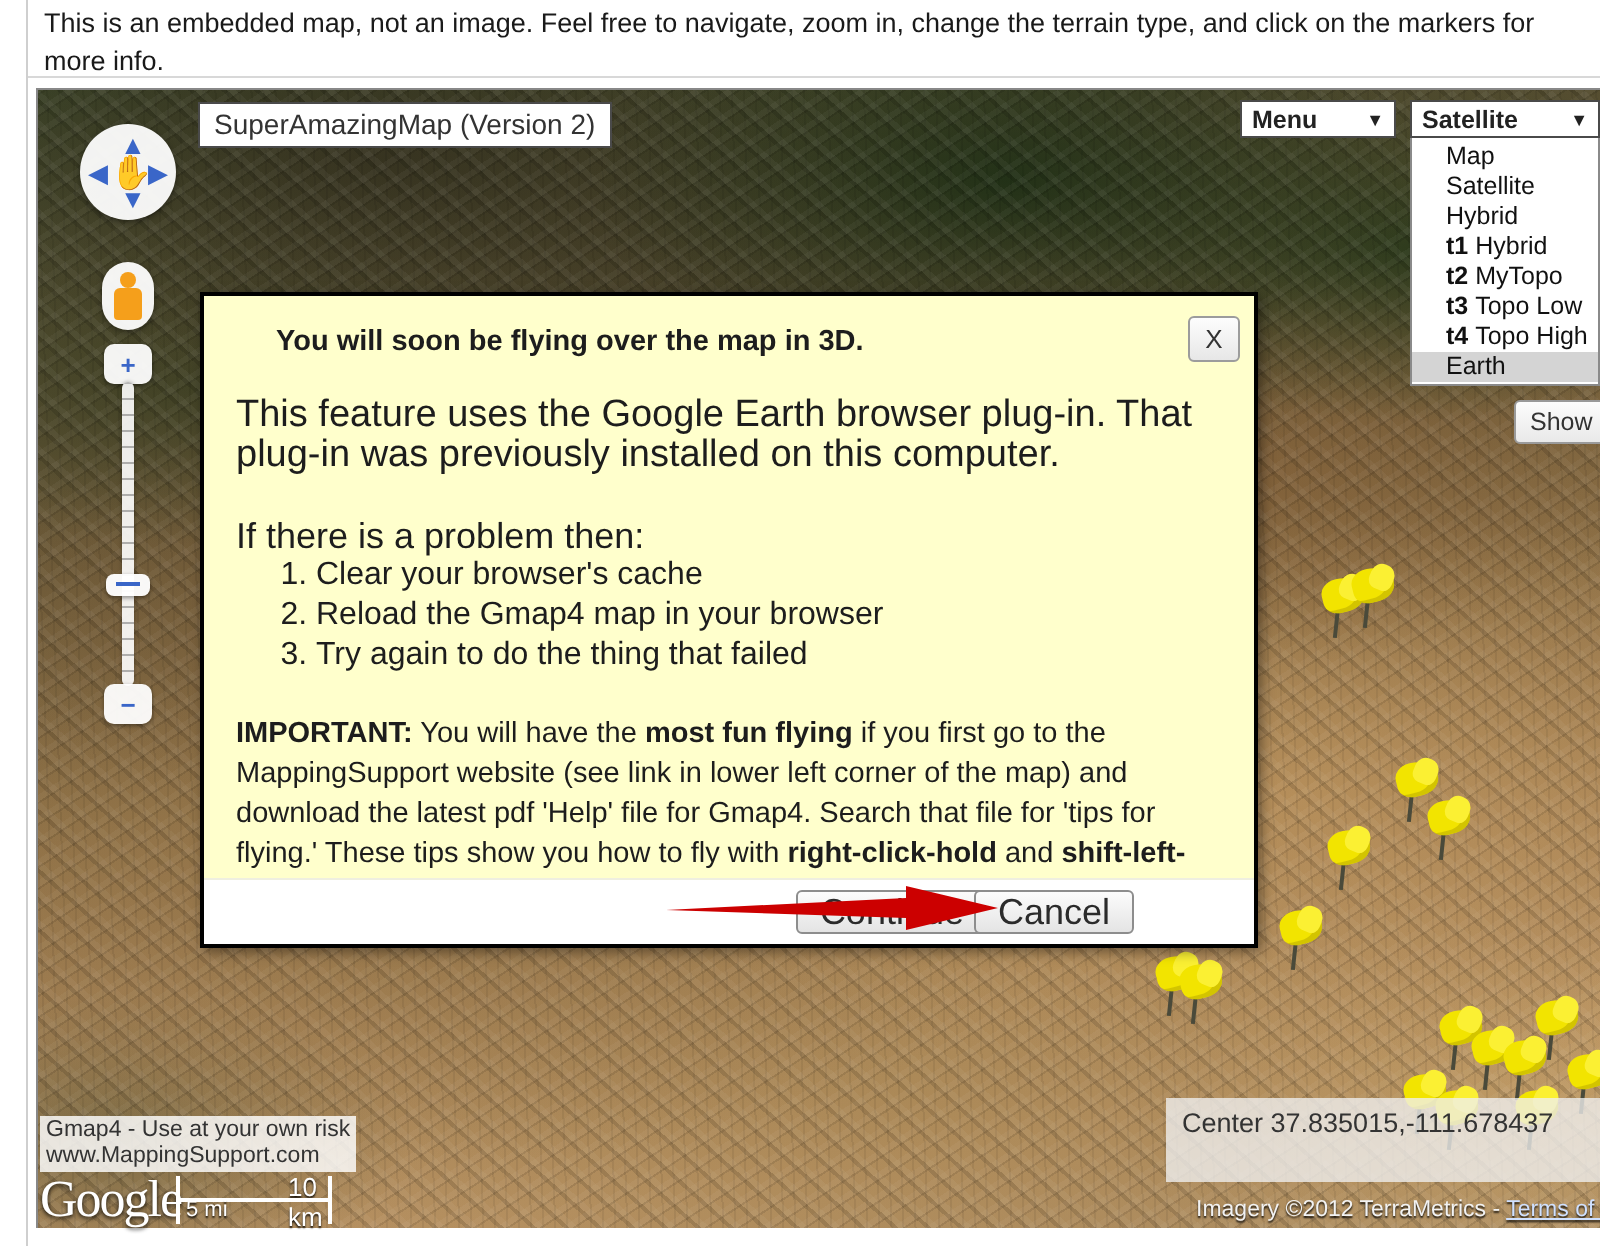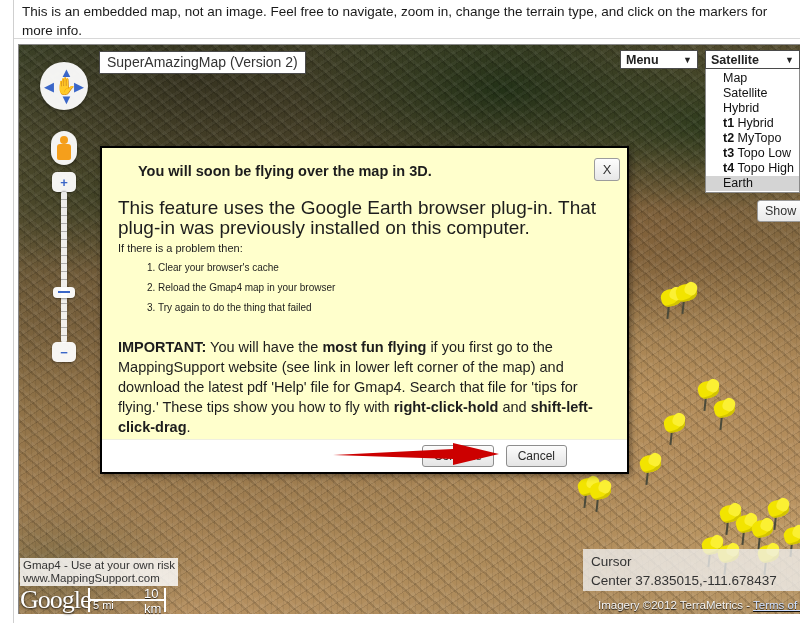--- a/index.html
+++ b/index.html
@@ -223,32 +223,32 @@
   }
   .dlg-title { font-size: 14.5px; font-weight: bold; line-height: 18px; margin-left: 20px; }
   .dlg-close {
     position: absolute; right: 7px; top: 10px; width: 26px; height: 23px;
     background: linear-gradient(#fdfdfd, #e7e7e7);
     border: 1px solid #9c9c9c; border-radius: 3px;
     font-size: 13px; color: #333;
     display: flex; align-items: center; justify-content: center; cursor: pointer;
   }
   .dlg-p { font-size: 19px; line-height: 20px; margin-top: 18px; }
-  .dlg-p2 { font-size: 11px; line-height: 20px; }
-  .dlg-ol { margin: 0 0 12px 40px; font-size: 10px; line-height: 20px; }
+  .dlg-p2 { font-size: 18px; line-height: 20px; margin-top: 20px; }
+  .dlg-ol { margin: 0 0 12px 40px; font-size: 16px; line-height: 20px; }
   .dlg-note { font-size: 14.5px; line-height: 20px; margin-top: 19px; }
   .dlg-footer {
     position: relative; height: 33px; background: #fff;
     border-top: 1px solid #efefe0;
   }
   .dlg-btn {
     position: absolute; top: 5px; height: 22px;
     background: linear-gradient(#fcfcfc, #e4e4e4);
     border: 1px solid #8d8d8d; border-radius: 3px;
-    font-size: 12px; color: #2b2b2b; padding: 0 11px;
+    font-size: 18px; color: #2b2b2b; padding: 0 11px;
     display: flex; align-items: center; cursor: pointer;
   }
   .btn-continue { right: 133px; }
   .btn-cancel   { right: 60px; }
 
   
   .red-arrow { position: absolute; left: 333px; top: 443px; width: 166px; height: 22px; }
 </style>
 </head>
 <body>
@@ -394,21 +394,20 @@
     <div>Gmap4 - Use at your own risk</div>
     <div>www.MappingSupport.com</div>
   </div>
   <div class="google-logo">Google</div>
   <div class="scalebar">
     <span class="km">10 km</span>
     <span class="mid"></span>
     <span class="mi">5 mi</span>
   </div>
   <div class="cursor-box">
-    <div>Cursor</div>
     <div>Center 37.835015,-111.678437</div>
   </div>
   <div class="imagery-attr">
     <span>Imagery ©2012 TerraMetrics - </span><span class="tos">Terms of Use</span>
   </div>
 
   <div class="dialog">
     <div class="dlg-body">
       <div class="dlg-title">You will soon be flying over the map in 3D.</div>
       <div class="dlg-close">X</div>

